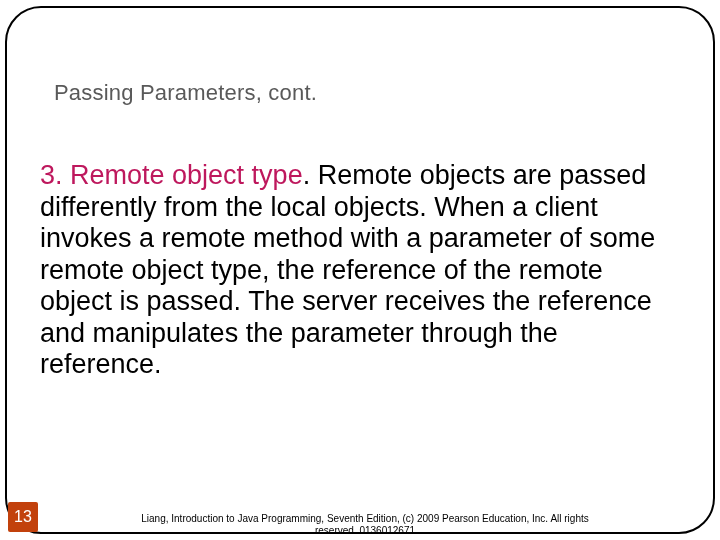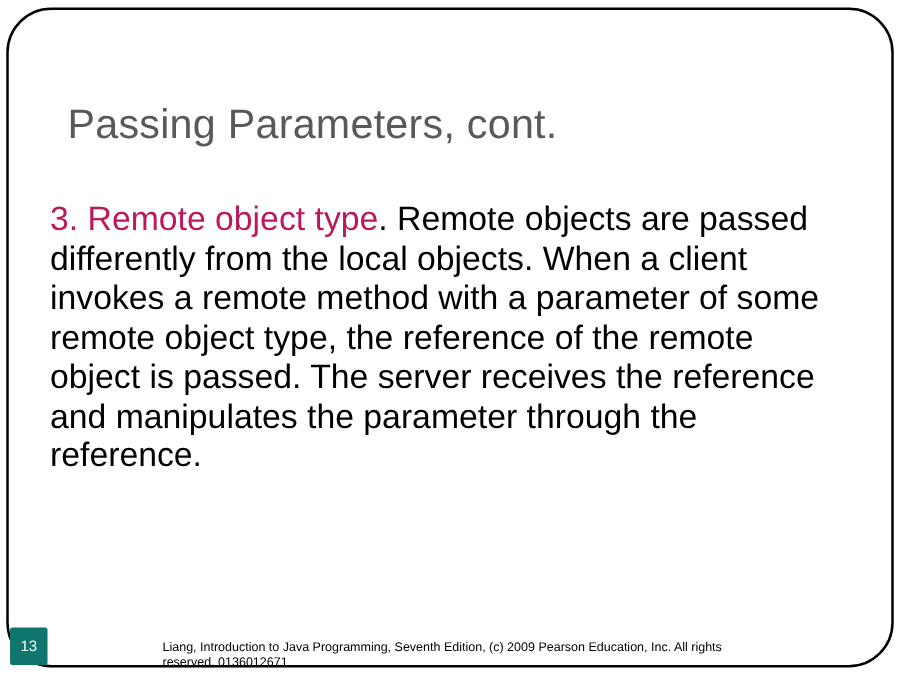--- a/index.html
+++ b/index.html
@@ -16,54 +16,55 @@
     top: 6px;
     width: 710px;
     height: 528px;
     border: 2px solid #000;
     border-radius: 36px;
   }
   .title {
     position: absolute;
     left: 54px;
     top: 80px;
-    font-size: 33px;
+    font-size: 22px;
     color: #595959;
     font-weight: 400;
     letter-spacing: 0.2px;
   }
   .body {
     position: absolute;
     left: 40px;
     top: 160px;
     width: 640px;
     font-size: 27px;
     line-height: 1.17;
     color: #000;
   }
   .lead { color: #be185d; }
   .pagenum {
     position: absolute;
     left: 8px;
     bottom: 8px;
     width: 30px;
     height: 30px;
-    background: #0f766e;
+    background: #c2410c;
     color: #fff;
-    font-size: 12px;
+    font-size: 16px;
     display: flex;
     align-items: center;
     justify-content: center;
     border-radius: 2px;
   }
   .footer {
     position: absolute;
     left: 130px;
     bottom: 4px;
     width: 470px;
+    text-align: center;
     font-size: 10px;
     color: #000;
     line-height: 1.15;
   }
 </style>
 </head>
 <body>
 
 <div class="slide">
   <div class="frame"></div>

